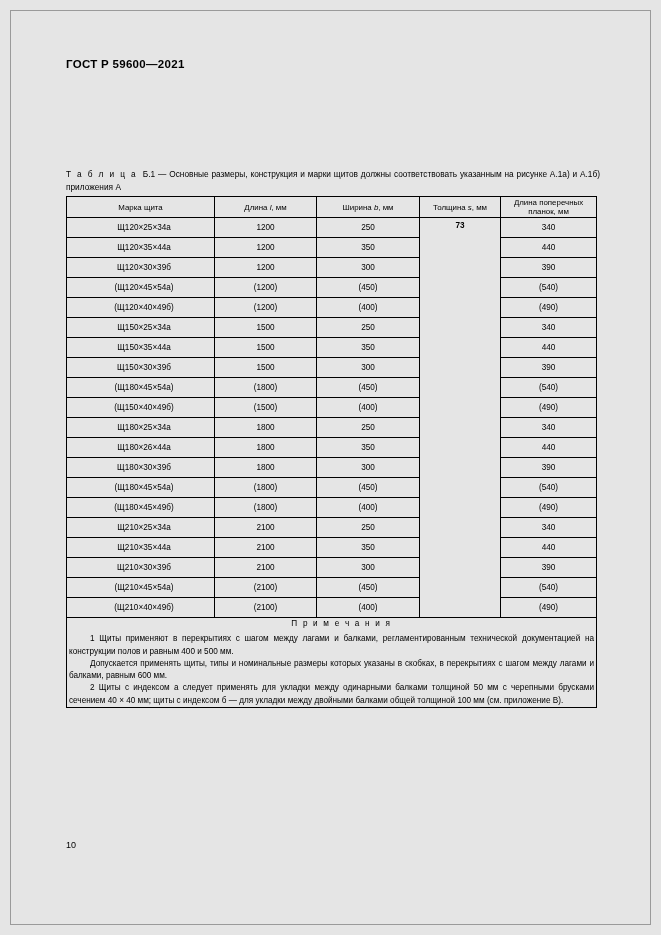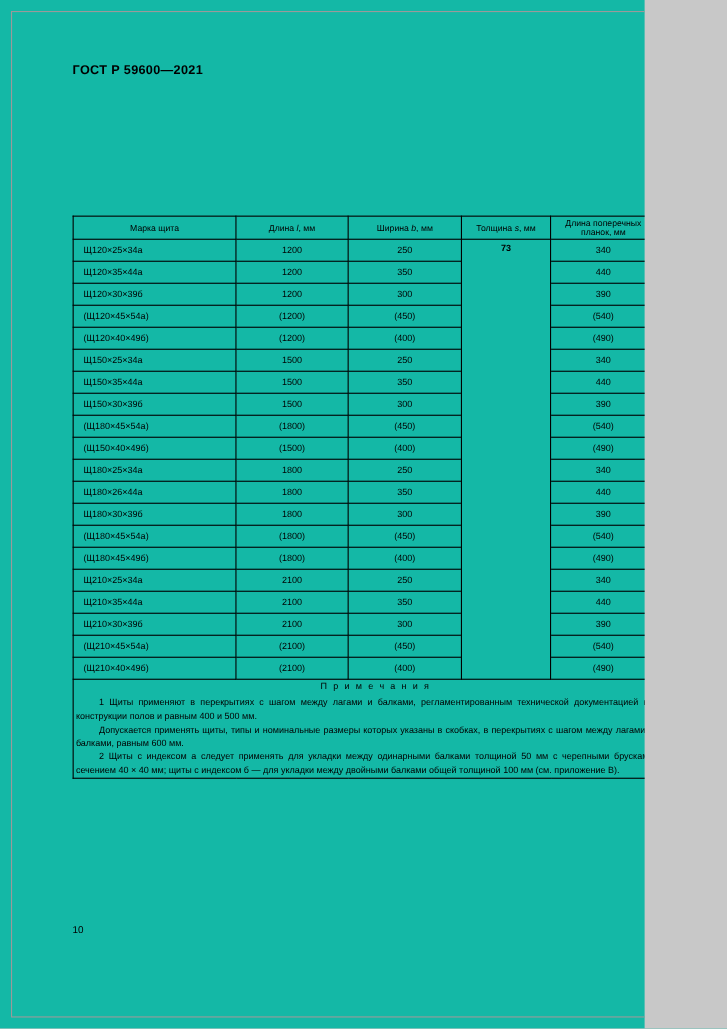--- a/index.html
+++ b/index.html
@@ -5,23 +5,23 @@
   html, body {
     margin: 0;
     padding: 0;
     background: #c8c8c8;
   }
   body {
     font-family: "Liberation Sans", sans-serif;
   }
   .page {
     position: relative;
-    width: 586px;
+    width: 661px;
     height: 935px;
-    background: #14b8a6;
+    background: #e5e5e5;
     overflow: hidden;
     box-sizing: border-box;
     padding-left: 28px;
   }
   .page-border {
     position: absolute;
     left: 10px;
     top: 10px;
     width: 641px;
     height: 915px;
@@ -94,21 +94,21 @@
     vertical-align: middle;
     height: 20px;
     padding: 0 2px;
     box-sizing: border-box;
   }
   table.main th {
     height: 21px;
     font-size: 7.9px;
   }
   table.main td.mark {
-    text-align: left;
+    text-align: center;
     padding-left: 9px;
     font-size: 8.2px;
   }
   table.main td.thick {
     vertical-align: top;
     padding-top: 3px;
     font-weight: bold;
   }
   td.notes {
     text-align: left;
@@ -143,20 +143,23 @@
 <div class="page">
 
   <div class="page-border"></div>
 
   <div class="gost-header">ГОСТ Р 59600—2021</div>
 
   <div class="appendix-block">
   </div>
 
 
+  <div class="table-caption">
+    <span class="caption-lead">Т а б л и ц а</span>&nbsp;&nbsp;<span>Б.1</span> <span>— Основные размеры, конструкция и марки щитов должны соответствовать указанным на рисунке А.1а) и А.1б) приложения А</span>
+  </div>
 
   <table class="main">
     <colgroup>
       <col style="width:148px">
       <col style="width:102px">
       <col style="width:103px">
       <col style="width:81px">
       <col style="width:96px">
     </colgroup>
     <thead>

